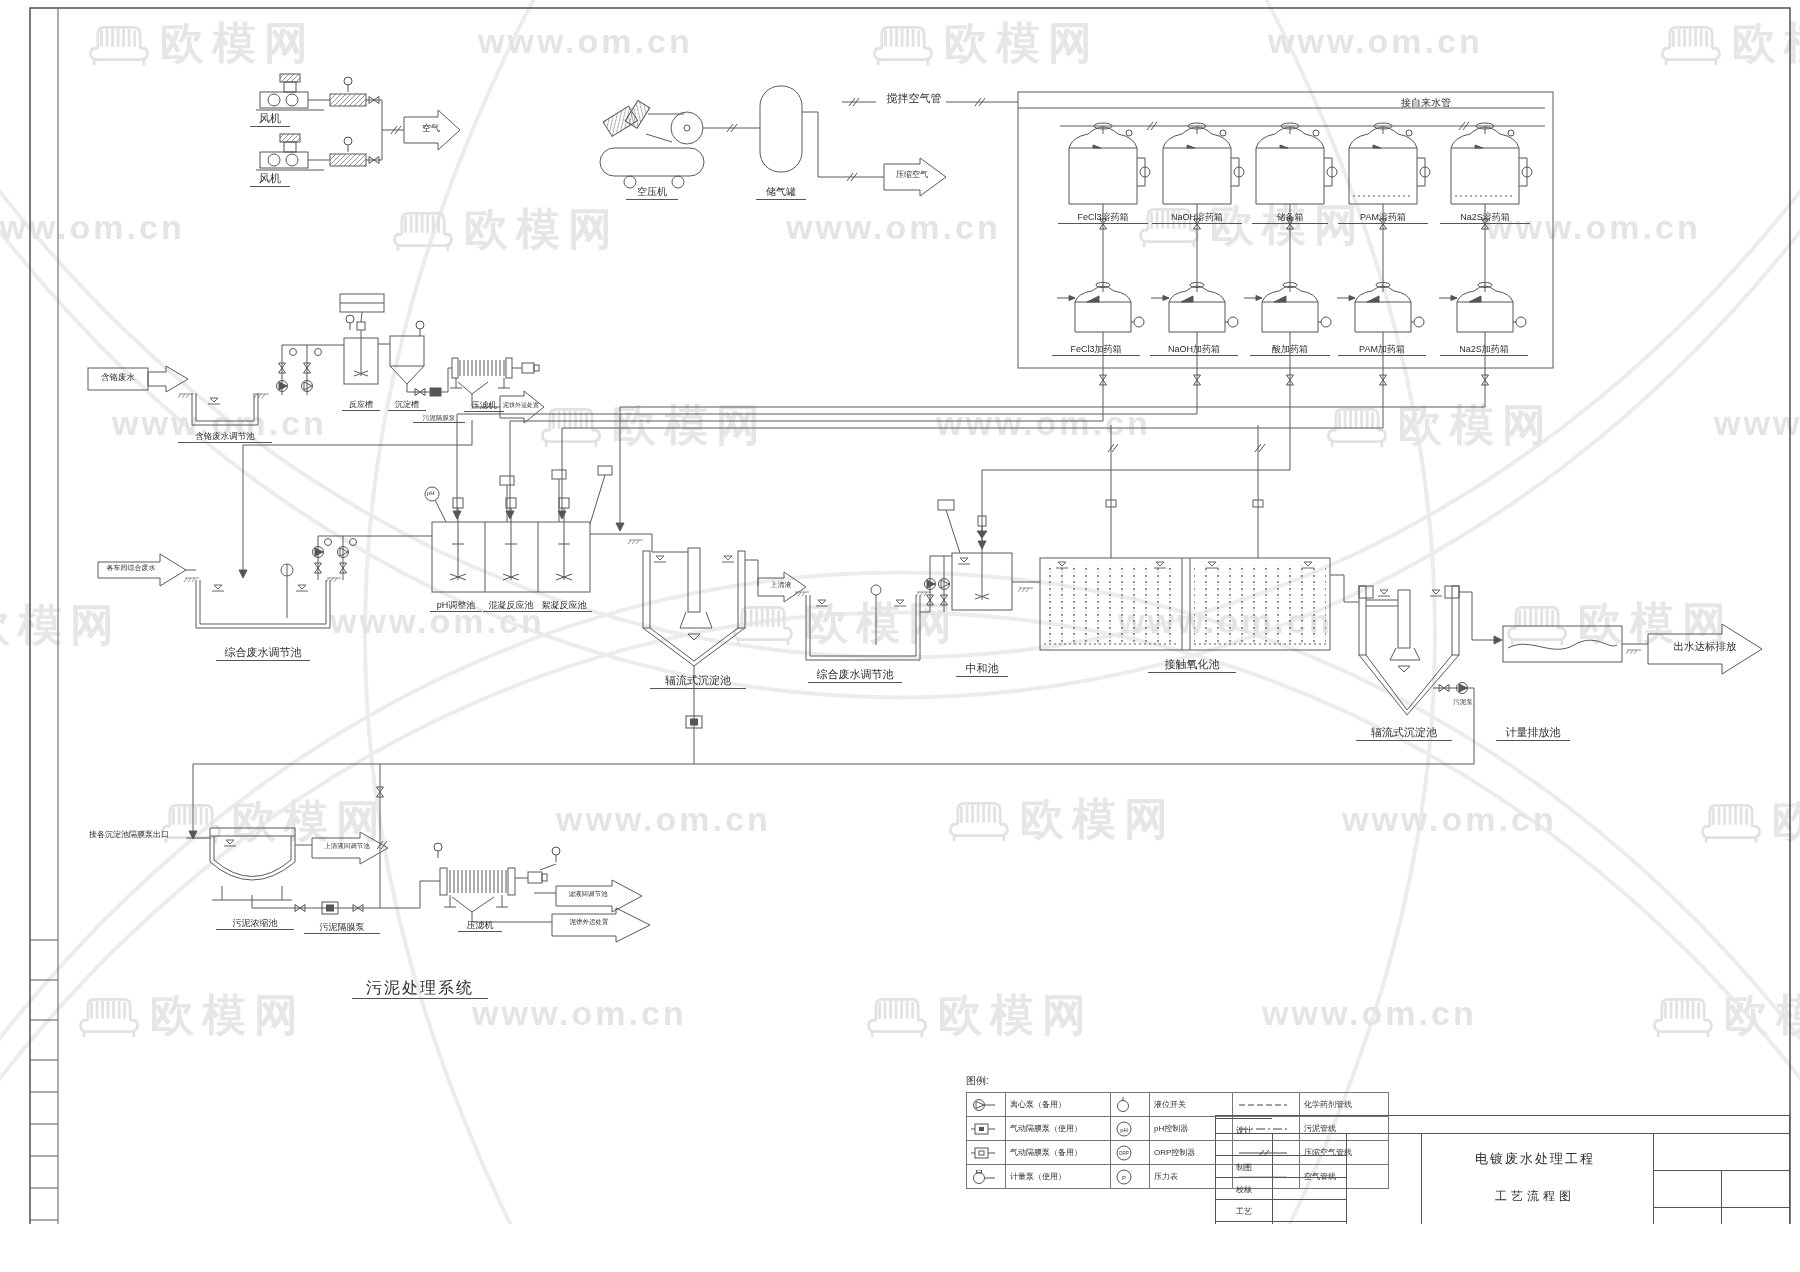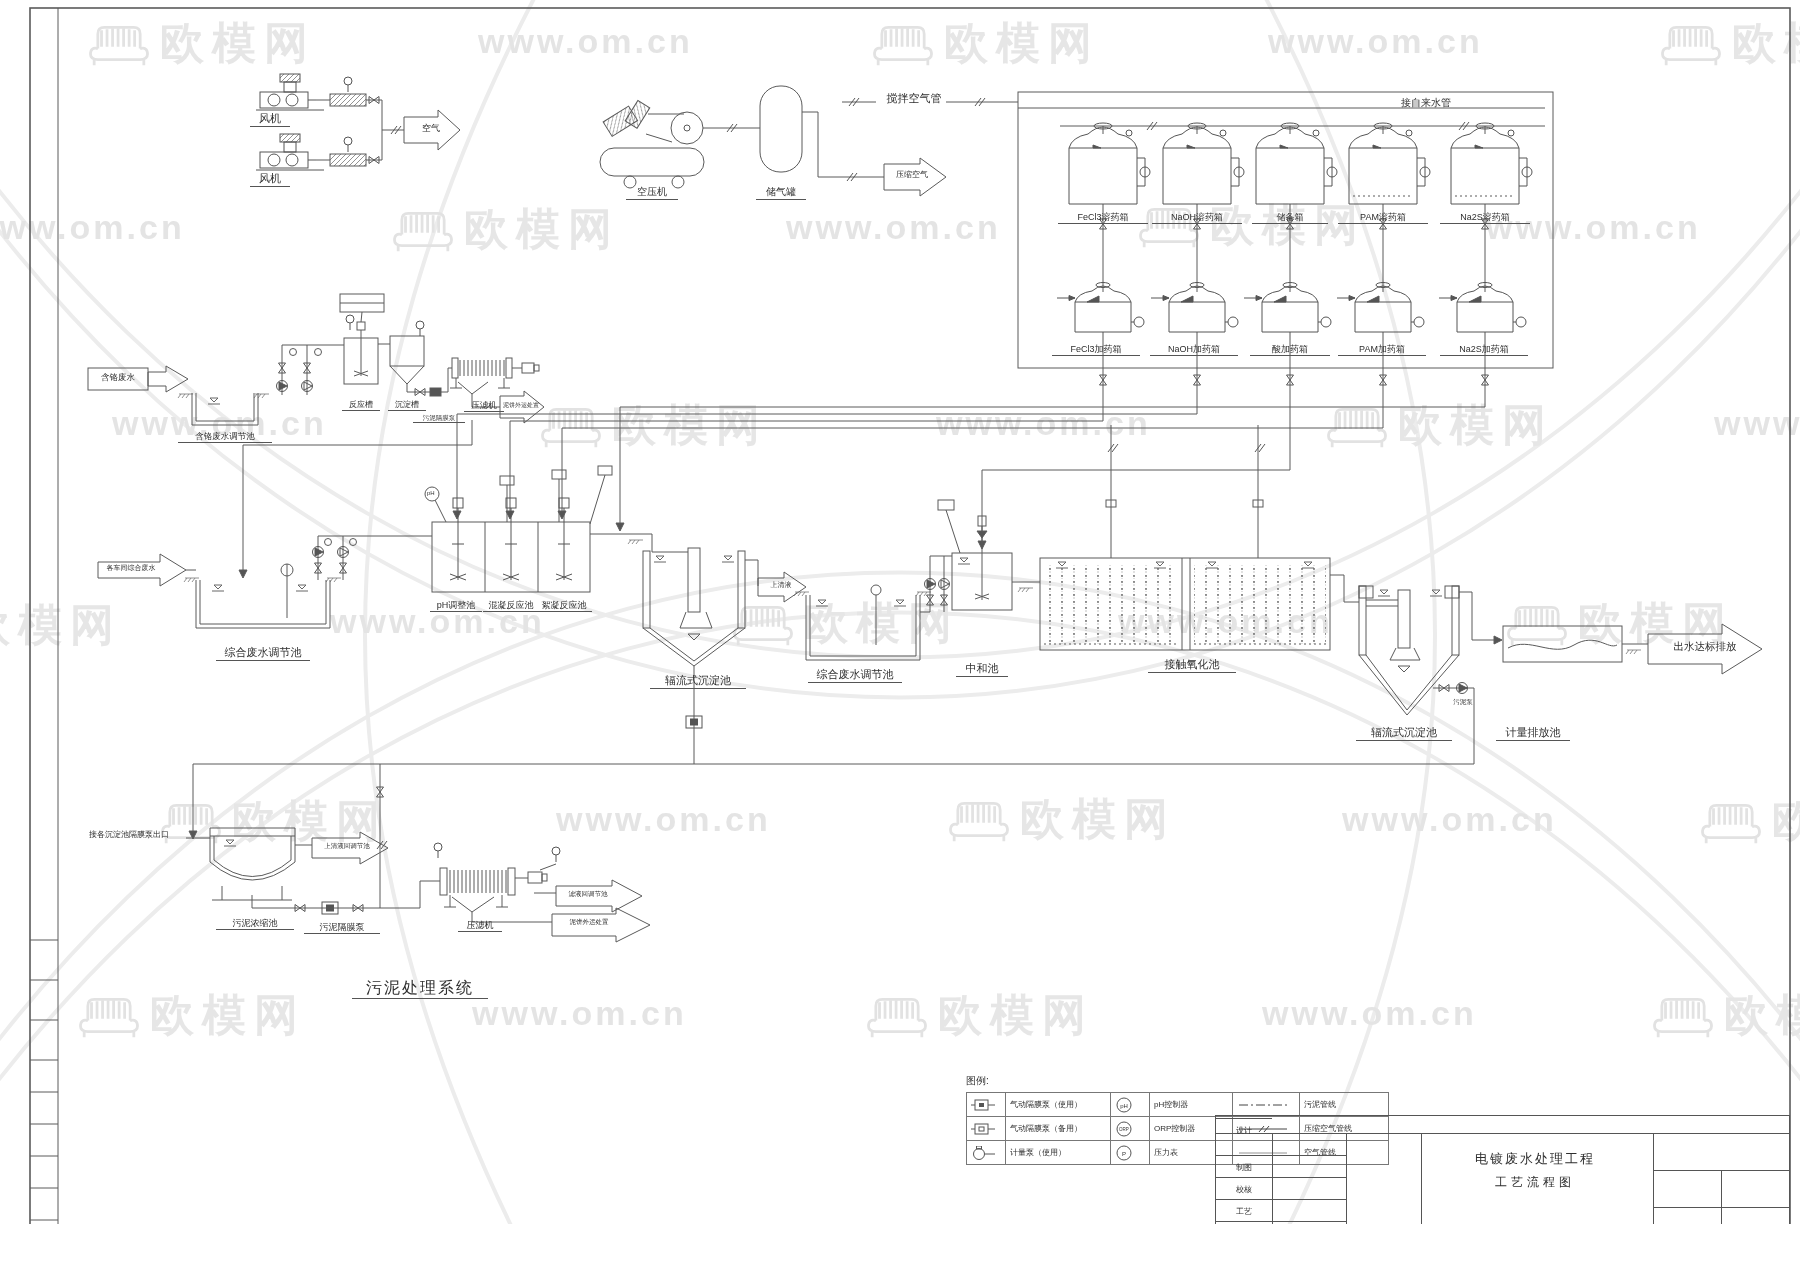--- a/index.html
+++ b/index.html
@@ -27,21 +27,21 @@
   td.nm{width:96px;}
   td.nm2{width:74px;}
   td.ln{width:58px;text-align:center;}
   td.lnm{width:80px;}
   
   .tb{position:absolute;z-index:3;border:1.4px solid #555;}
   .tb .cell{position:absolute;border-left:1px solid #555;border-top:1px solid #555;
             font-size:8px;display:flex;align-items:center;justify-content:center;color:#2e2e2e;}
   #tb-center{position:absolute;z-index:4;text-align:center;color:#2e2e2e;}
   #tb-center .l1{font-size:13px;letter-spacing:2px;}
-  #tb-center .l2{font-size:12px;letter-spacing:4px;margin-top:6px;}
+  #tb-center .l2{font-size:12px;letter-spacing:4px;margin-top:20px;}
   .tiny{position:absolute;z-index:4;font-size:6px;color:#333;}
 </style>
 </head>
 <body>
 
 <div id="stage">
 
 <svg width="0" height="0" style="position:absolute" aria-hidden="true">
   <defs>
     <pattern id="hatchP" width="5" height="5" patternUnits="userSpaceOnUse">
@@ -712,20 +712,43 @@
 <div class="lb big" style="left:352px;top:978px;width:136px;font-size:16px;border-bottom-width:1.5px">污泥处理系统</div>
 
 
 <div id="legendbox">
   <div class="ltitle">图例:</div>
   <table class="legend">
     <tbody>
     <tr>
       <td class="ic">
               <svg width="26" height="14">
+                <circle cx="8" cy="7" r="5.5" fill="none" stroke="#555"></circle>
+                <polygon points="5,3.5 13,7 5,10.5" fill="none" stroke="#555"></polygon>
+                <line x1="14" y1="7" x2="24" y2="7" stroke="#555"></line>
+              </svg>
+            </td>
+      <td class="nm">离心泵（备用）</td>
+      <td class="ic">
+              <svg width="16" height="16">
+                <circle cx="8" cy="9" r="5.5" fill="none" stroke="#555"></circle>
+                <line x1="8" y1="0" x2="8" y2="4" stroke="#555"></line>
+              </svg>
+            </td>
+      <td class="nm2">液位开关</td>
+      <td class="ln">
+              <svg width="52" height="8">
+                <line x1="2" y1="4" x2="50" y2="4" stroke="#444" stroke-dasharray="6,3"></line>
+              </svg>
+            </td>
+      <td class="lnm">化学药剂管线</td>
+    </tr>
+    <tr>
+      <td class="ic">
+              <svg width="26" height="14">
                 <rect x="4" y="2" width="13" height="10" fill="none" stroke="#555"></rect>
                 <rect x="8" y="5" width="5" height="4" fill="#555"></rect>
                 <line x1="0" y1="7" x2="4" y2="7" stroke="#555"></line>
                 <line x1="17" y1="7" x2="24" y2="7" stroke="#555"></line>
               </svg>
             </td>
       <td class="nm">气动隔膜泵（使用）</td>
       <td class="ic">
               <svg width="18" height="16">
                 <circle cx="9" cy="8" r="7" fill="none" stroke="#555"></circle>

